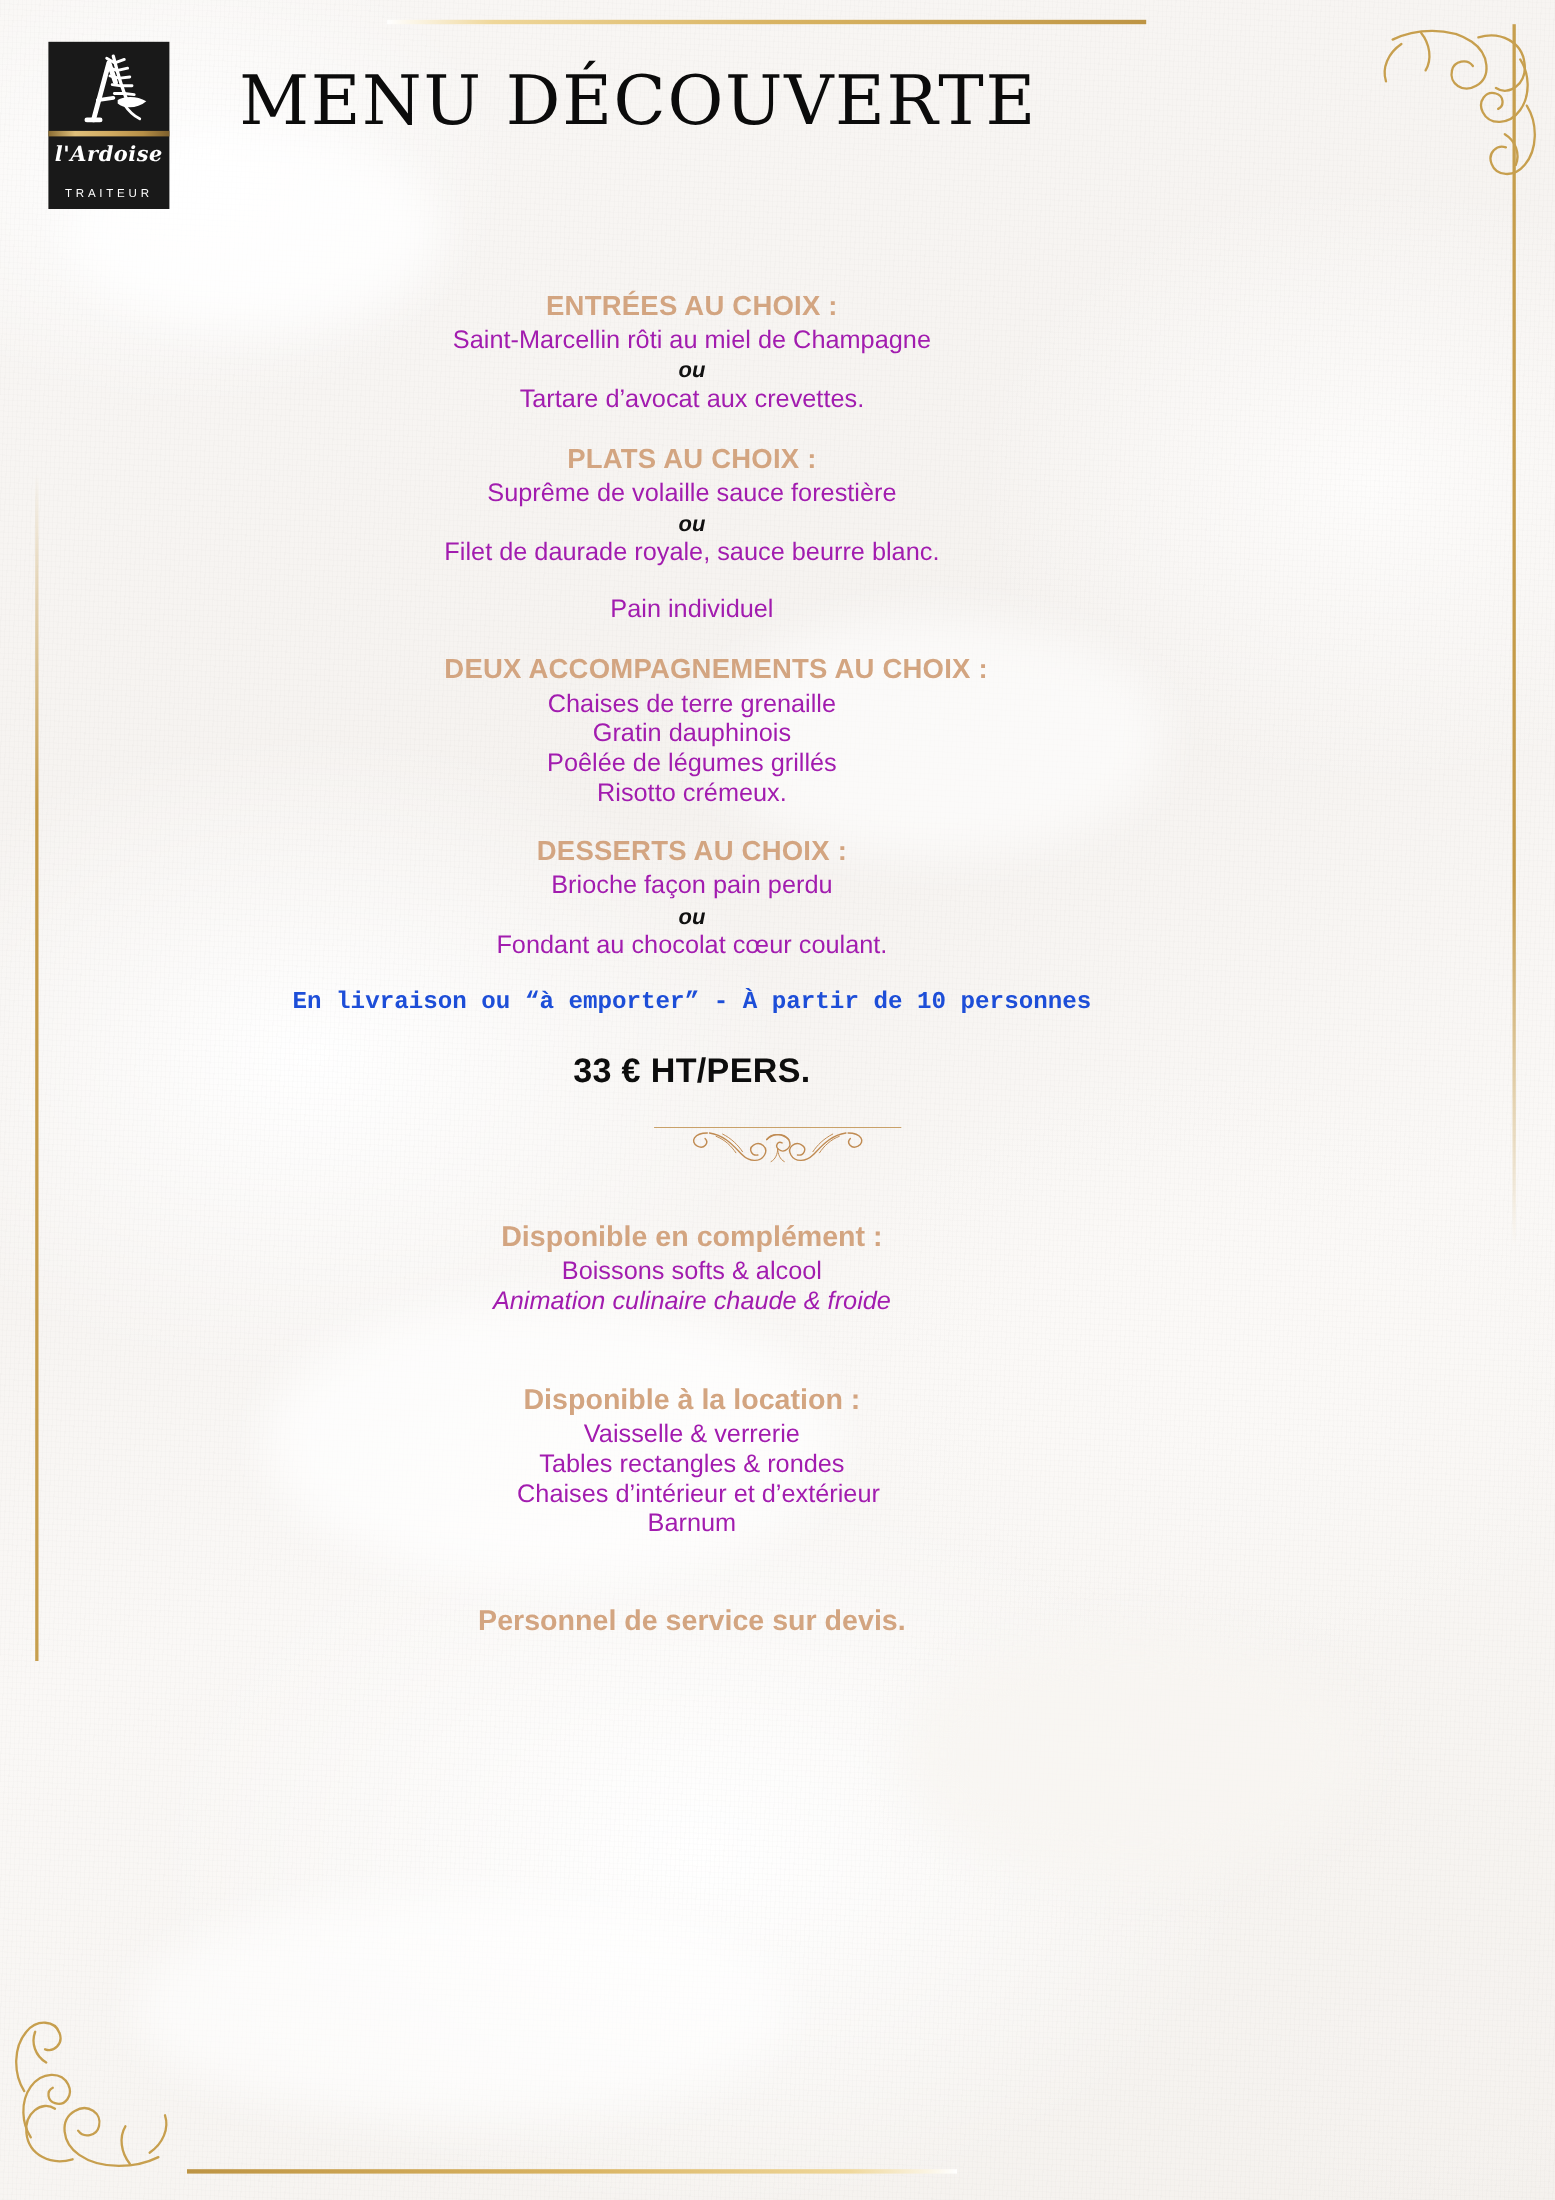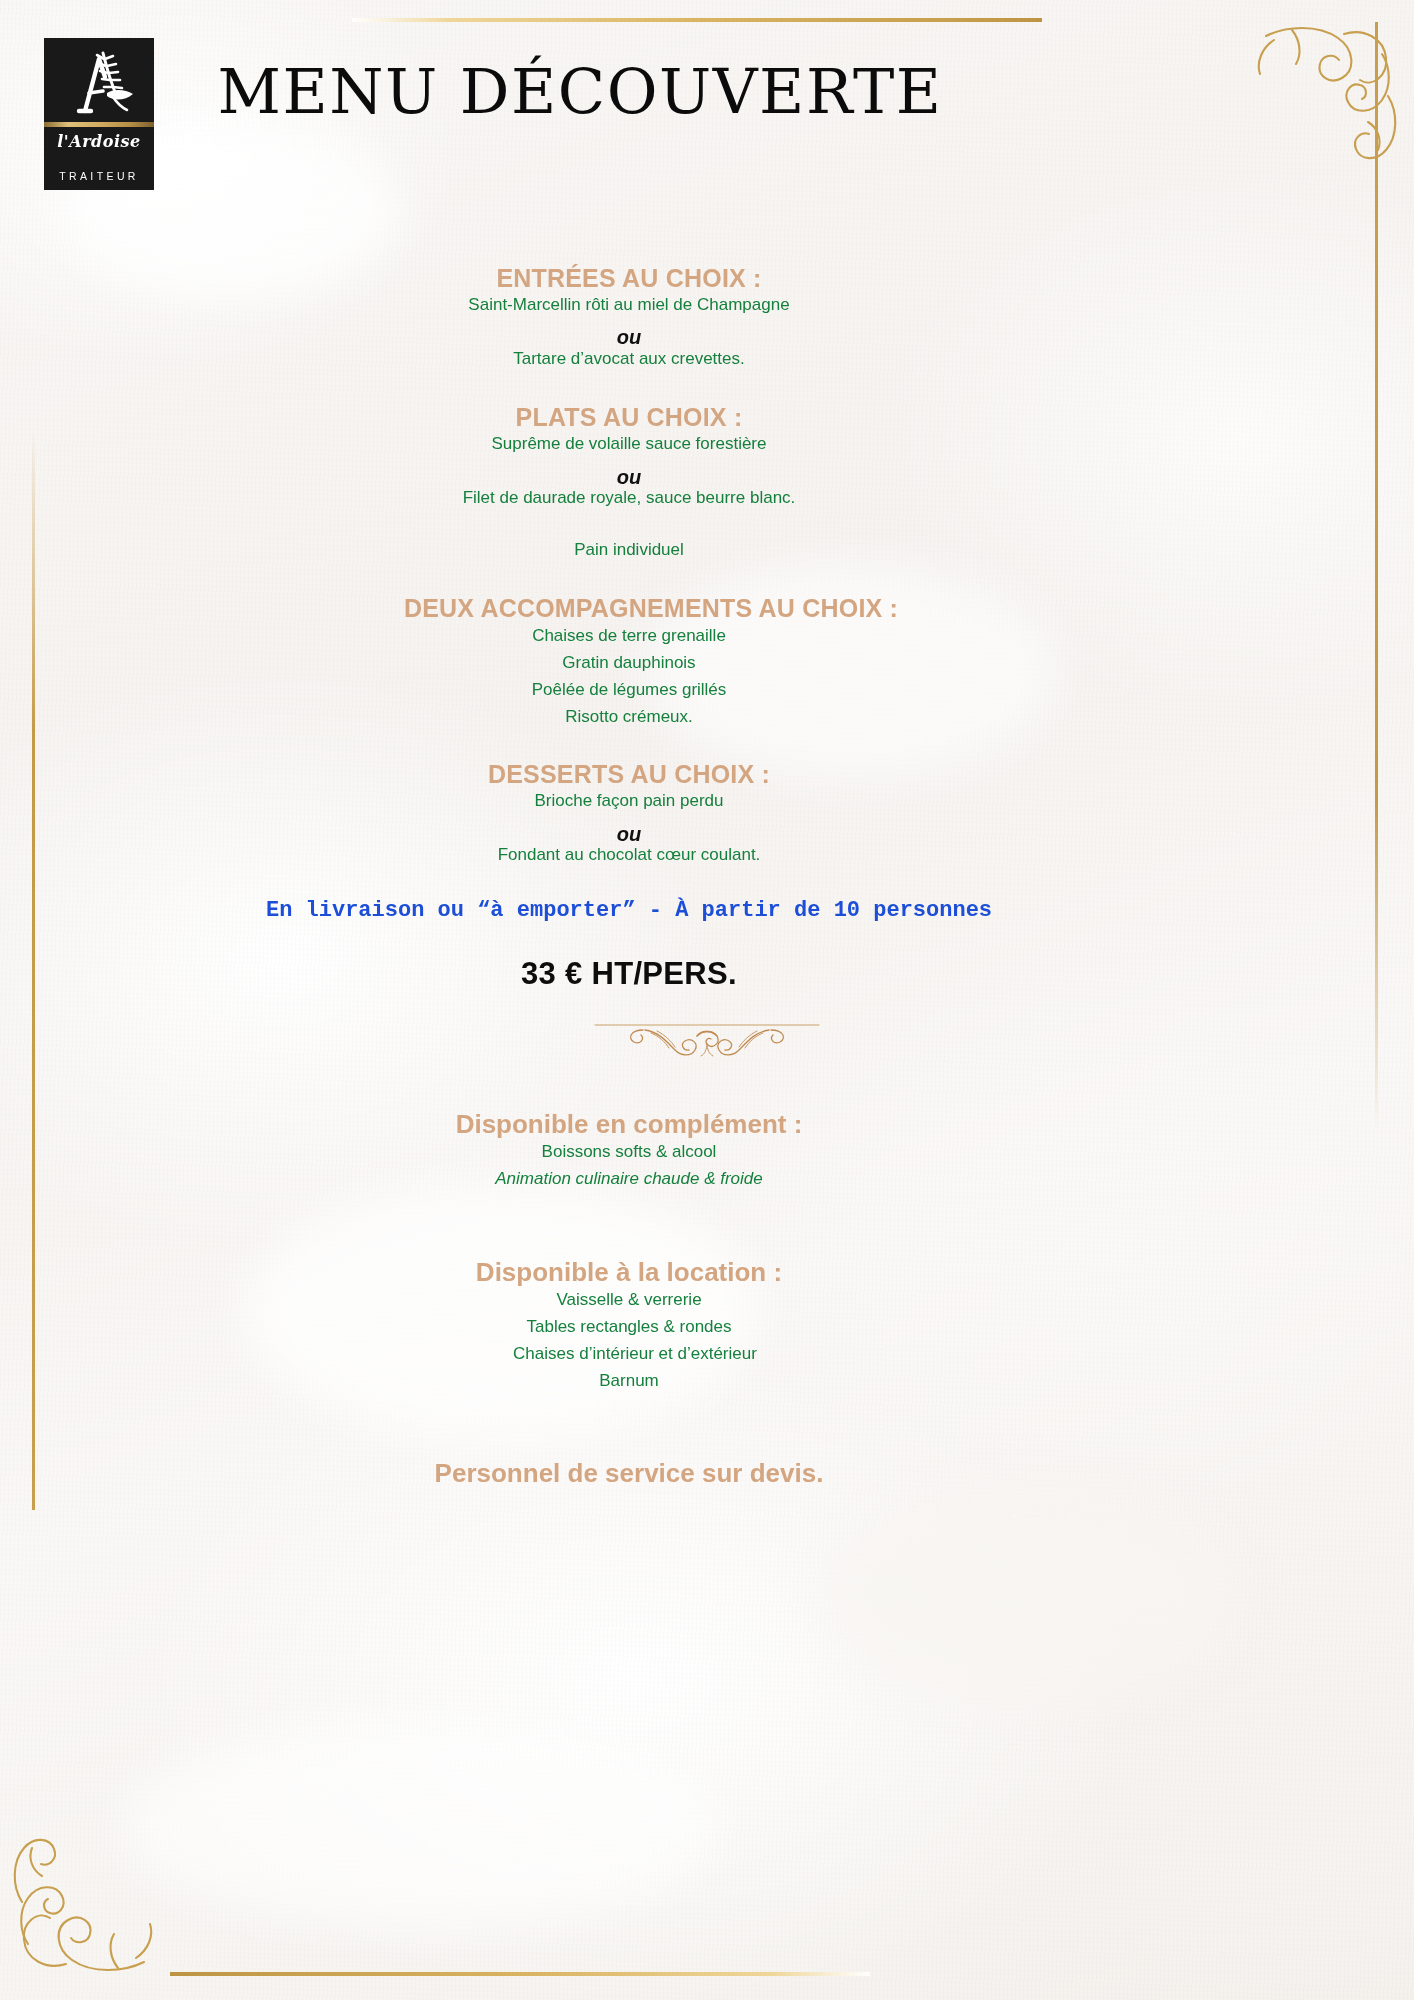--- a/index.html
+++ b/index.html
@@ -51,21 +51,21 @@
   .logo-block{
     position:absolute; left:44px; top:38px; width:110px; height:152px;
     background:#191919; display:flex; flex-direction:column; align-items:center;
   }
   .logo-mark{ flex:1; width:100%; display:flex; align-items:center; justify-content:center; padding-top:4px;}
   .logo-rule{ width:100%; height:5px;
     background:linear-gradient(90deg,#8a6c33 0%, #e0c07a 22%, #d2ac62 50%, #b68f47 78%, #7d5f2c 100%);}
   .logo-text{ width:100%; padding:7px 0 9px; text-align:center;}
   .logo-name{
     font-family:"DejaVu Serif", serif; color:#ffffff;
-    font-size:16px; letter-spacing:.5px; line-height:1; font-style:italic; font-weight:700;
+    font-size:19px; letter-spacing:.5px; line-height:1; font-style:italic; font-weight:700;
   }
   .logo-sub{
     font-family:"Liberation Sans", sans-serif; color:#ffffff;
     font-size:10.5px; letter-spacing:3.4px; line-height:1; margin-top:21px;
   }
 
   
   .title{
     position:absolute; left:200px; top:55px; width:760px; text-align:center;
     font-family:"DejaVu Serif", serif;
@@ -76,21 +76,21 @@
   
   .content{ position:absolute; left:0; top:0; width:1414px; text-align:center; }
 
   .sec-head{
     font-family:"Liberation Sans", sans-serif;
     font-weight:700; color:#d3a581; letter-spacing:.2px;
     font-size:25px; line-height:1.15;
   }
   .dish{
     font-family:"Liberation Sans", sans-serif;
-    font-weight:400; color:#15803d; font-size:17px; line-height:1.18;
+    font-weight:400; color:#a21caf; font-size:23px; line-height:1.18;
   }
   .ou{
     font-family:"Liberation Sans", sans-serif;
     font-weight:700; font-style:italic; color:#111111; font-size:20px; line-height:1.2;
   }
   .note{
     font-family:Liberation Mono, monospace;
     font-weight:700; color:#1d4ed8; font-size:22px;
   }
   .price{

